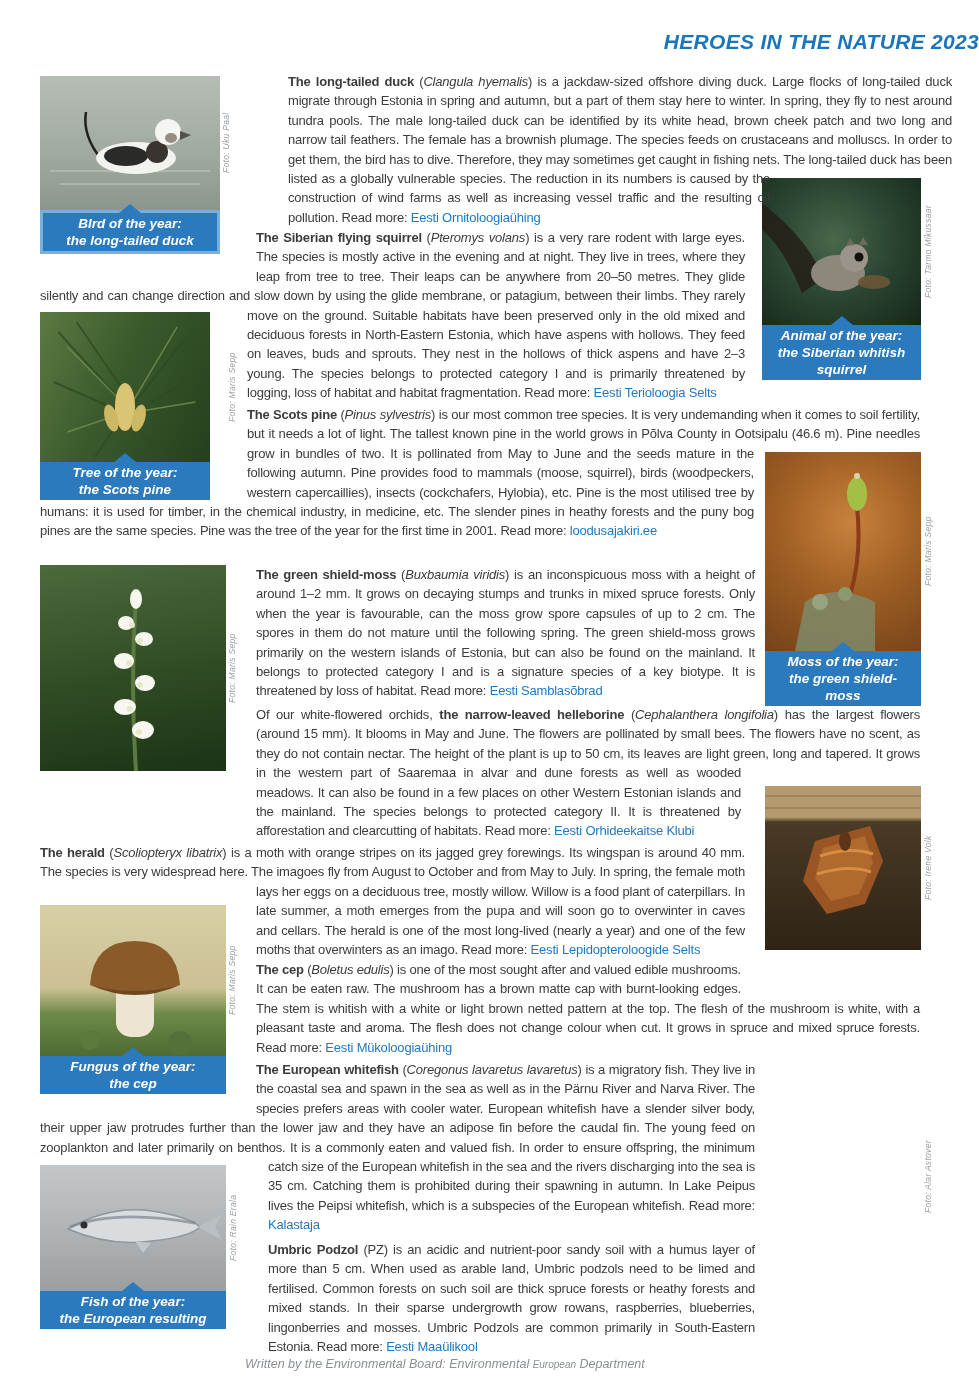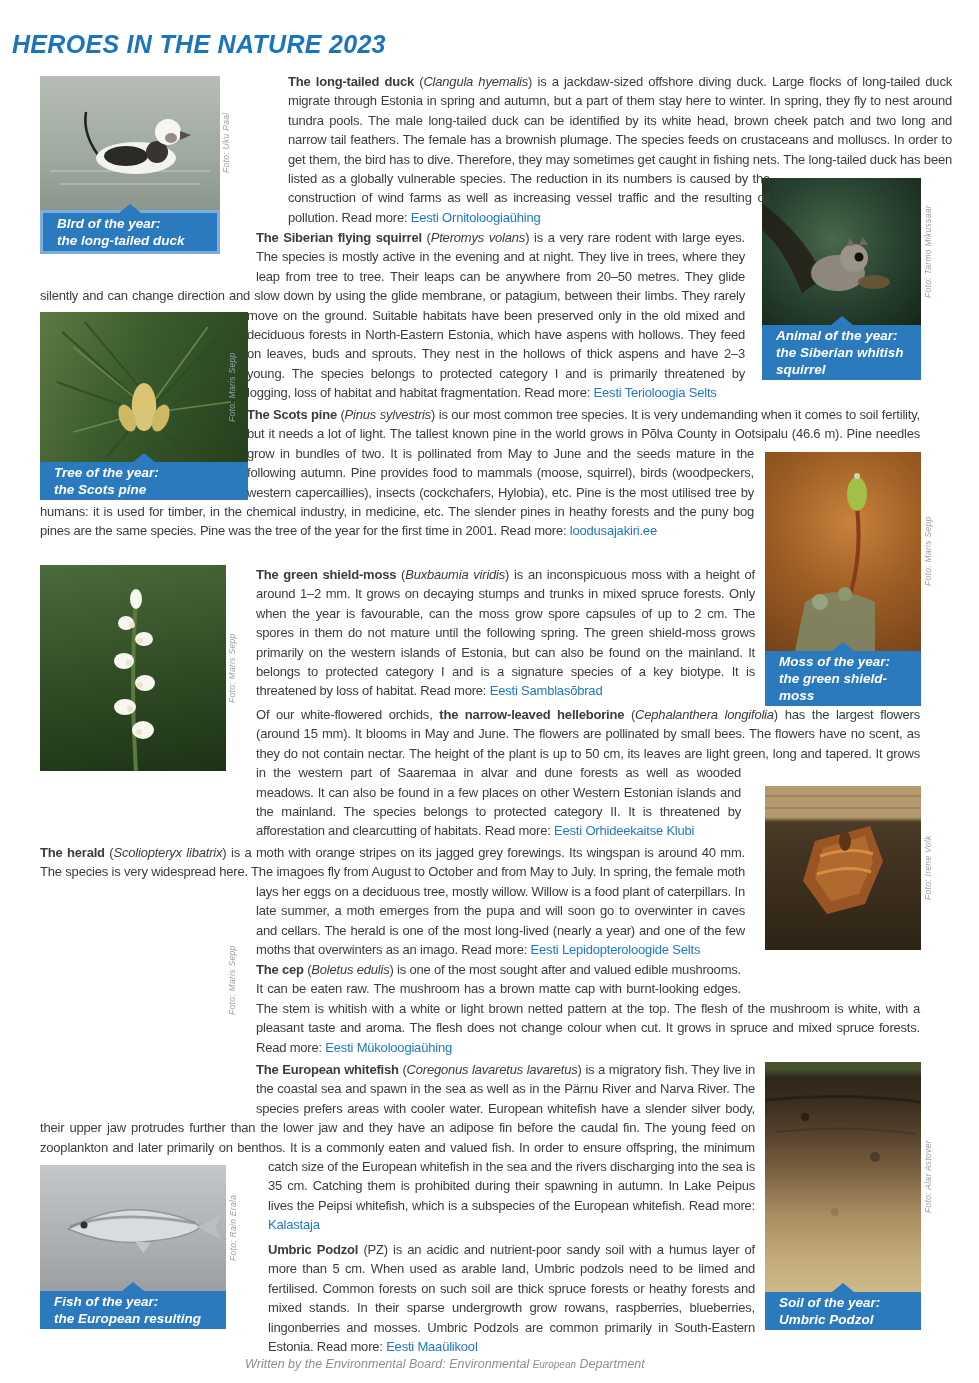--- a/index.html
+++ b/index.html
@@ -1,31 +1,31 @@
 <!DOCTYPE html>
 <html style="--accent: #1b75bc; --banner: #2a7abd; --link: #1e78c4; --text: #3c3c3c; --credit: #9aa0a6; --muted: #8a9096;"><head>
 <meta charset="utf-8">
 <style>
   html,body{margin:0;padding:0;background:#e8e8e8;}
   .page{position:relative;width:979px;height:1383px;margin:0 auto;background:#fff;overflow:hidden;
         font-family:"Liberation Sans",sans-serif;color:var(--text,#3c3c3c);}
-  .title{position:absolute;top:30px;left:12px;right:0;text-align:left;
-         color:var(--accent,#1b75bc);font-size:25px;font-weight:bold;font-style:italic;letter-spacing:.3px;}
+  .title{position:absolute;top:30px;left:4px;right:0;text-align:right;
+         color:var(--accent,#1b75bc);font-size:21px;font-weight:bold;font-style:italic;letter-spacing:.3px;}
   .par{position:absolute;text-align:justify;font-size:13px;line-height:19.4px;letter-spacing:-.2px;}
   .par .b{font-weight:bold}
   .par .i{font-style:italic}
   .lnk{color:var(--link,#1e78c4);text-decoration:none;cursor:pointer}
   .fl{float:left}
   .fr{float:right}
   .spacer{display:block}
   .fig{position:absolute;}
   .photo{position:relative;width:100%;overflow:hidden;}
   .photo svg{position:absolute;left:0;top:0;width:100%;height:100%;}
   .banner{position:relative;background:var(--banner,#2a7abd);color:#fff;font-weight:bold;font-style:italic;
-          text-align:left;font-size:13.5px;line-height:17px;padding:2px 14px;white-space:pre-line;box-sizing:border-box;}
+          text-align:center;font-size:13.5px;line-height:17px;padding:2px 14px;white-space:pre-line;box-sizing:border-box;}
   .banner::before{content:"";position:absolute;top:-9px;left:50%;margin-left:-11px;width:0;height:0;
           border-left:11px solid transparent;border-right:11px solid transparent;
           border-bottom:9px solid var(--banner,#2a7abd);}
   .banner-border{border:3px solid #79aedd;}
   .credit{position:absolute;width:13px;writing-mode:vertical-rl;transform:rotate(180deg);
           text-align:center;color:var(--credit,#9aa0a6);font-size:8.5px;font-style:italic;letter-spacing:.3px;}
   .footer{position:absolute;left:245px;top:1357px;font-style:italic;color:var(--muted,#8a9096);font-size:12.5px;}
   .footer .sm{font-size:10px;}
   
   .p-bird{background:linear-gradient(180deg,#b7bdb6 0%,#9fa9a0 60%,#8b968c 100%);}
@@ -74,21 +74,21 @@
         <circle cx="97" cy="79" r="4.5" fill="#14100d"></circle>
         <ellipse cx="112" cy="104" rx="16" ry="7" fill="#6b5536" opacity="0.9"></ellipse>
       </svg>
     </div>
     <div class="banner">Animal of the year:
 the Siberian whitish
 squirrel</div>
   </div>
   <div class="credit" style="left:923px;top:178px;height:147px;">Foto: Tarmo Mikussaar</div>
 
-  <div class="fig" style="left:40px;top:312px;width:208px;">
+  <div class="fig" style="left:40px;top:312px;width:170px;">
     <div class="photo p-pine" style="height:150px;">
       <svg viewBox="0 0 186 150" preserveAspectRatio="none">
         <g stroke="#2e4a22" stroke-width="2" opacity="0.8">
           <path d="M20 20 L95 95 M40 10 L100 90 M160 25 L100 95 M175 60 L105 100 M15 70 L90 100 M60 145 L92 102 M130 145 L98 103"></path>
         </g>
         <g stroke="#74924e" stroke-width="1.5" opacity="0.8">
           <path d="M30 35 L95 95 M150 15 L100 92 M170 90 L104 100 M30 120 L88 102"></path>
         </g>
         <ellipse cx="93" cy="95" rx="11" ry="24" fill="#d9c573"></ellipse>
         <ellipse cx="78" cy="106" rx="7" ry="14" fill="#cdb863" transform="rotate(-18 78 106)"></ellipse>
@@ -148,50 +148,50 @@
         <path d="M0 10 H156 M0 22 H156" stroke="#8f7a52" stroke-width="2" opacity="0.6"></path>
         <polygon points="50,55 105,40 118,75 100,118 62,128 38,95" fill="#9a5524"></polygon>
         <polygon points="58,62 100,50 108,76 94,108 66,115 50,92" fill="#b16a2e"></polygon>
         <path d="M55 70 Q85 60 108 68 M52 88 Q85 78 106 86" stroke="#d98c42" stroke-width="3" fill="none"></path>
         <ellipse cx="80" cy="55" rx="6" ry="10" fill="#5e3517"></ellipse>
       </svg>
     </div>
   </div>
   <div class="credit" style="left:923px;top:786px;height:164px;">Foto: Irene Volk</div>
 
+  <div class="fig" style="left:40px;top:905px;width:186px;">
+    <div class="photo p-cep" style="height:151px;">
+      <svg viewBox="0 0 186 151" preserveAspectRatio="none">
+        <rect x="76" y="72" width="38" height="60" rx="15" fill="#ece5d2"></rect>
+        <path d="M50 80 Q53 36 95 36 Q137 36 140 80 Q95 94 50 80 Z" fill="#8a5a28"></path>
+        <path d="M50 80 Q95 92 140 80 Q95 100 50 80 Z" fill="#6e4620"></path>
+        <circle cx="50" cy="135" r="10" fill="#5d7a3c"></circle>
+        <circle cx="140" cy="138" r="12" fill="#55713a"></circle>
+      </svg>
+    </div>
+    <div class="banner">Fungus of the year:
+the cep</div>
+  </div>
   <div class="credit" style="left:227px;top:905px;height:151px;">Foto: Maris Sepp</div>
 
   <div class="fig" style="left:40px;top:1165px;width:186px;">
     <div class="photo p-fish" style="height:126px;">
       <svg viewBox="0 0 186 126" preserveAspectRatio="none">
         <path d="M28 64 Q70 40 112 46 Q150 52 160 62 Q150 72 112 76 Q70 82 28 64 Z" fill="#d9dcdf" stroke="#8f969b" stroke-width="1.5"></path>
         <path d="M30 62 Q75 44 155 58" stroke="#7d858b" stroke-width="3" fill="none" opacity="0.7"></path>
         <path d="M158 62 l24 -13 -7 13 7 13 z" fill="#b9bfc4"></path>
         <path d="M95 76 l8 12 8 -10 z" fill="#c2c7cb"></path>
         <circle cx="44" cy="60" r="3.5" fill="#2c2f31"></circle>
       </svg>
     </div>
     <div class="banner">Fish of the year:
 the European resulting</div>
   </div>
   <div class="credit" style="left:228px;top:1165px;height:126px;">Foto: Rain Erala</div>
 
-  <div class="fig" style="left:765px;top:1062px;width:156px;">
-    <div class="photo p-soil" style="height:230px;">
-      <svg viewBox="0 0 156 230" preserveAspectRatio="none">
-        <path d="M0 38 Q78 30 156 40" stroke="#20180f" stroke-width="3" fill="none" opacity="0.6"></path>
-        <path d="M10 70 Q80 62 150 72" stroke="#3a2c1c" stroke-width="2" fill="none" opacity="0.5"></path>
-        <circle cx="40" cy="55" r="4" fill="#17110a" opacity="0.6"></circle>
-        <circle cx="110" cy="95" r="5" fill="#2e2315" opacity="0.5"></circle>
-        <circle cx="70" cy="150" r="4" fill="#8a7049" opacity="0.6"></circle>
-      </svg>
-    </div>
-    <div class="banner">Soil of the year:
-Umbric Podzol</div>
-  </div>
   <div class="credit" style="left:923px;top:1062px;height:230px;">Foto: Alar Astover</div>
 
   <div class="par" style="left:256px;top:72px;width:664px;margin-left:32px;">
     <span class="fr spacer" style="width:0;height:102px;"></span>
     <span class="fr spacer" style="clear:right;width:182px;height:58px;"></span>
   <span class="b">The long-tailed duck</span><span> (</span><span class="i">Clangula hyemalis</span><span>) is a jackdaw-sized offshore diving duck. Large flocks of long-tailed duck migrate through Estonia in spring and autumn, but a part of them stay here to winter. In spring, they fly to nest around tundra pools. The male long-tailed duck can be identified by its white head, brown cheek patch and two long and narrow tail feathers. The female has a brownish plumage. The species feeds on crustaceans and molluscs. In order to get them, the bird has to dive. Therefore, they may sometimes get caught in fishing nets. The long-tailed duck has been listed as a globally vulnerable species. The reduction in its numbers is caused by the construction of wind farms as well as increasing vessel traffic and the resulting oil pollution. Read more: </span><a class="lnk">Eesti Ornitoloogiaühing</a></div>
 
   <div class="par" style="left:40px;top:228px;width:705px;">
     <span class="fl spacer" style="width:216px;height:42px;"></span>
     <span class="fl spacer" style="clear:left;width:0;height:40px;"></span>

